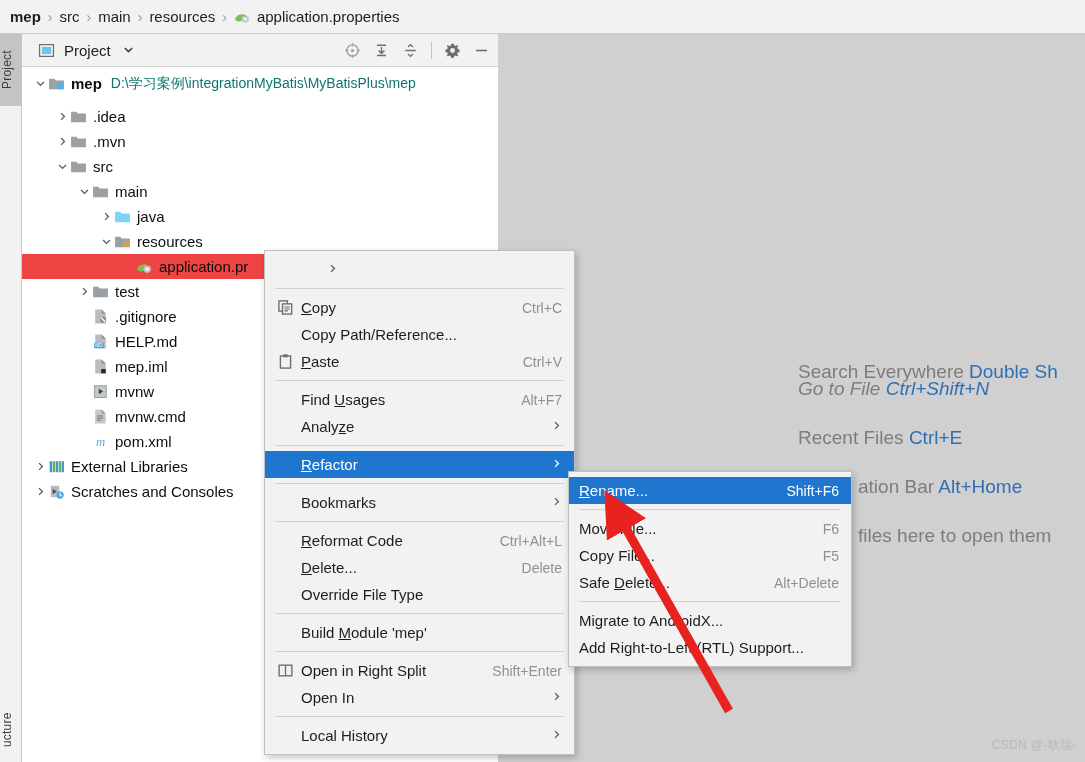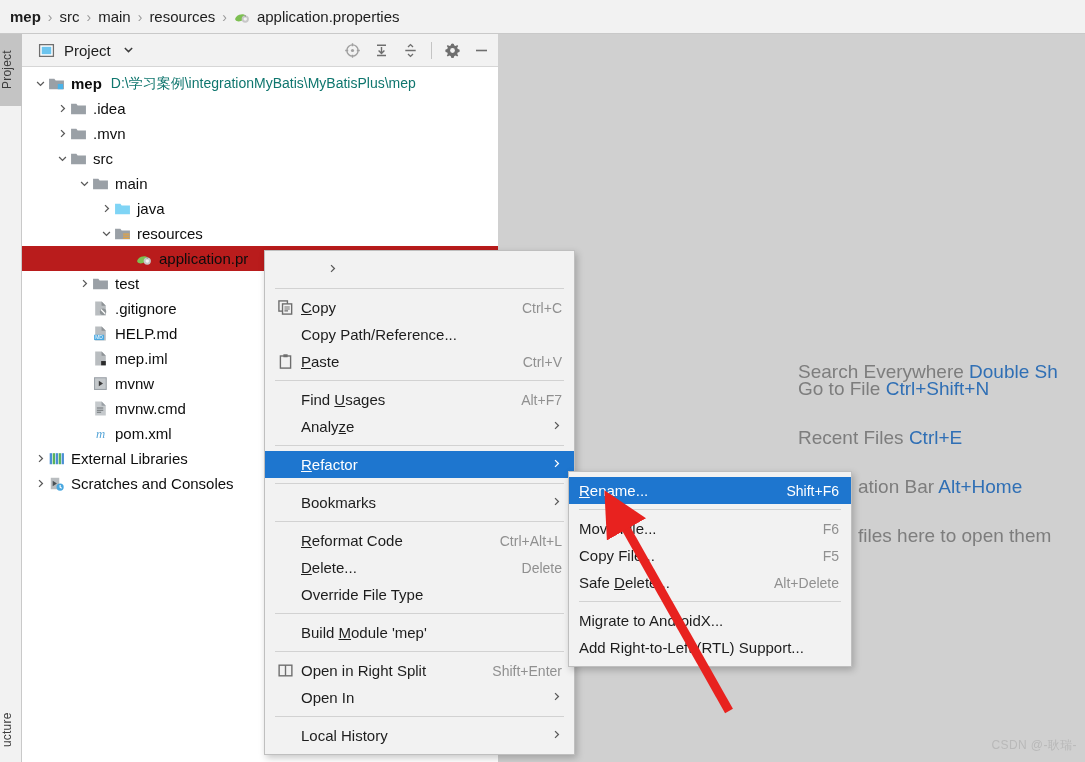--- a/index.html
+++ b/index.html
@@ -74,21 +74,21 @@
     position: absolute; top: 33px; left: 0; width: 476px;
     padding-top: 4px;
     font-size: 15px; color: #0d0d0d;
   }
   .tree-row {
     display: flex; align-items: center;
     height: 25px;
     white-space: nowrap;
     padding-right: 6px;
   }
-  .tree-row.selected { background: #b91c1c; }
+  .tree-row.selected { background: #ef4444; }
   .arrow {
     width: 16px; flex: 0 0 16px; display: flex; align-items: center; justify-content: center;
     color: #5a5a5a; font-size: 11px; line-height: 1;
   }
   .ticon { width: 17px; flex: 0 0 17px; display: flex; align-items: center; justify-content: center; margin-right: 6px; }
   .tlabel { }
   .tlabel.bold { font-weight: bold; }
   .tpath { color: #0f766e; margin-left: 9px; font-size: 14px; }
 
   
@@ -237,21 +237,21 @@
           </span>
           <span class="ticon">
             <svg width="17" height="17" viewBox="0 0 16 16">
               <path d="M1 3.6h5l1.2 1.5H15v8.4H1z" fill="#9aa0a6"></path>
               <rect x="9.2" y="8.4" width="5" height="5" fill="#4ab3e8"></rect>
             </svg>
           </span>
           <span class="tlabel bold">mep</span>
           <span class="tpath">D:\学习案例\integrationMyBatis\MyBatisPlus\mep</span>
         </div>
-        <div class="tree-row" style="padding-left: 32px;">
+        <div class="tree-row" style="padding-left: 32px; margin-top: 8px;">
           <span class="arrow">
             <svg width="11" height="11" viewBox="0 0 12 12">
               <path d="M4.4 2.3 L8.1 6 L4.4 9.7" fill="none" stroke="#5a5a5a" stroke-width="1.4"></path>
             </svg>
           </span>
           <span class="ticon">
             <svg width="17" height="17" viewBox="0 0 16 16">
               <path d="M1 3.6h5l1.2 1.5H15v8.4H1z" fill="#9aa0a6"></path>
             </svg>
           </span>
@@ -447,21 +447,21 @@
             </svg>
           </span>
           <span class="tlabel">Scratches and Consoles</span>
         </div>
       </div>
   </div>
 
   <div class="editor-bg" id="editor-hints">
     <div class="watermark">CSDN @-耿瑞-</div>
   <div class="hint" style="top: 291px; left: 300px; margin-top: 36px;"><span>Search Everywhere </span><span class="key">Double Sh</span></div>
-      <div class="hint" style="top: 344px; left: 300px;"><span>Go to File </span><span class="key">Ctrl+Shift+N</span></div>
+      <div class="hint" style="top: 344px; left: 300px; font-style: italic;"><span>Go to File </span><span class="key">Ctrl+Shift+N</span></div>
       <div class="hint" style="top: 393px; left: 300px;"><span>Recent Files </span><span class="key">Ctrl+E</span></div>
       <div class="hint" style="top: 442px; left: 360px;"><span>ation Bar </span><span class="key">Alt+Home</span></div>
       <div class="hint" style="top: 491px; left: 360px;"><span> files here to open them</span></div>
     </div>
 
   <div class="menu" id="context-menu">
       <div class="menu-item">
         <span class="mi-icon"></span>
         <span class="mi-sub"><svg width="11" height="11" viewBox="0 0 12 12">
             <path d="M4.4 2.3 L8.1 6 L4.4 9.7" fill="none" stroke="#5a5a5a" stroke-width="1.4"></path>

